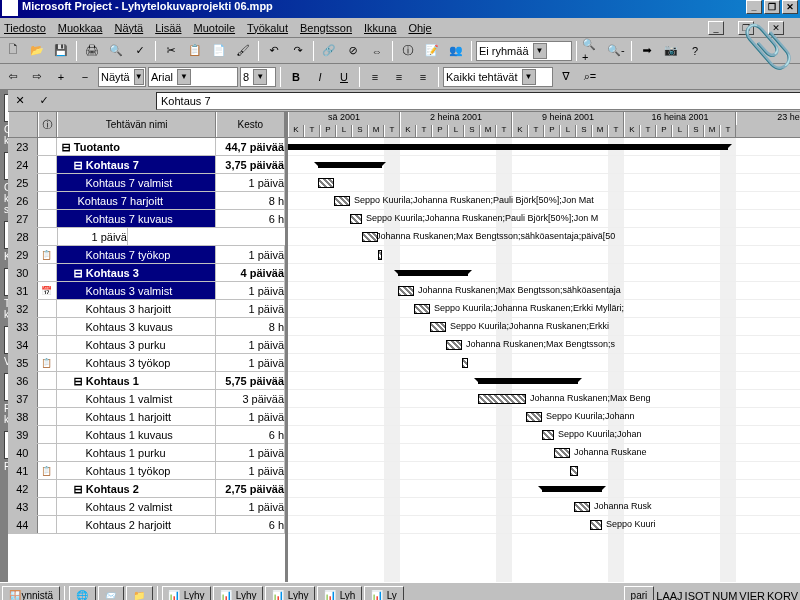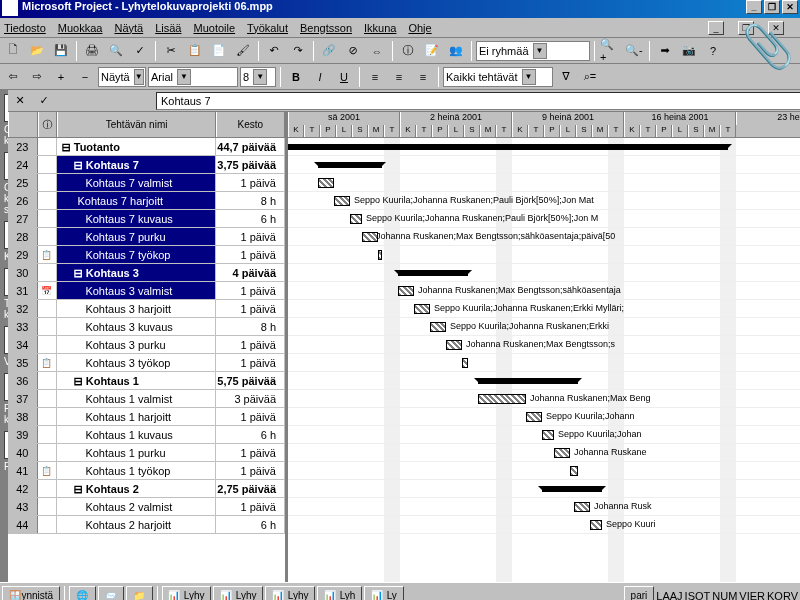--- a/index.html
+++ b/index.html
@@ -27,21 +27,21 @@
 .cellicon { width:16px; height:16px; margin:0 4px; }
 .gridwrap { display: flex; flex: 1; overflow: hidden; position: relative; }
 .leftgrid { width: 280px; border-right: 3px solid #808080; display: flex; flex-direction: column; }
 .gridhead { background: #c0c0c0; height: 26px; display: flex; border-bottom: 1px solid #808080; font-size: 10px; }
 .gh { border-right: 1px solid #808080; border-left:1px solid #fff; display:flex; align-items:center; justify-content:center; }
 .gridbody { flex: 1; overflow: hidden; }
 .row { height: 18px; display: flex; border-bottom: 1px solid #c0c0c0; font-size: 11px; }
 .rownum { width: 30px; background: #c0c0c0; border-right: 1px solid #808080; text-align: center; line-height: 18px; }
 .rowind { width: 20px; border-right: 1px solid #c0c0c0; text-align:center; line-height:18px; font-size:9px; }
 .rowname { width: 160px; border-right: 1px solid #c0c0c0; padding-left: 4px; line-height: 18px; overflow: hidden; white-space: nowrap; }
-.rowdur { width: 70px; text-align: right; padding-right: 8px; line-height: 18px; border-right: 1px solid #c0c0c0; }
+.rowdur { width: 70px; text-align: right; padding-right: 0; line-height: 18px; border-right: 1px solid #c0c0c0; }
 .sel { background: #000080; color: #fff; }
 .bold { font-weight: bold; }
 .rightgrid { flex: 1; display: flex; flex-direction: column; overflow: hidden; }
 .timehead { height: 26px; background: #c0c0c0; border-bottom: 1px solid #808080; display:flex; flex-direction:column; }
 .timetop { height: 13px; display:flex; font-size:9px; }
 .timebot { height: 13px; display:flex; font-size:8px; }
 .tc { border-right:1px solid #808080; border-left:1px solid #fff; text-align:center; overflow:hidden; white-space:nowrap; }
 .ganttbody { flex:1; position:relative; background: repeating-linear-gradient(90deg, #fff 0 96px, #f0f0f0 96px 112px); }
 .grow { height:18px; position:relative; border-bottom:1px solid #eee; }
 .bar { position:absolute; height:10px; top:4px; background: repeating-linear-gradient(45deg,#808080 0 2px,#fff 2px 4px); border:1px solid #000; }
@@ -99,21 +99,21 @@
   <div class="tbtn">↷</div>
   <div class="sep"></div>
   <div class="tbtn">🔗</div>
   <div class="tbtn">⊘</div>
   <div class="tbtn">⇔</div>
   <div class="sep"></div>
   <div class="tbtn">ⓘ</div>
   <div class="tbtn">📝</div>
   <div class="tbtn">👥</div>
   <div class="sep"></div>
-  <div class="combo" style="width:114px">
+  <div class="combo" style="width:96px">
       <span>Ei ryhmää</span>
       <span class="drop">▼</span>
     </div>
   <div class="sep"></div>
   <div class="tbtn">🔍+</div>
   <div class="tbtn">🔍-</div>
   <div class="sep"></div>
   <div class="tbtn">➡</div>
   <div class="tbtn">📷</div>
   <div class="tbtn">?</div>
@@ -229,21 +229,20 @@
             </div>
             <div class="row">
               <div class="rownum">27</div>
               <div class="rowind"></div>
               <div class="rowname sel " style="padding-left:28px">Kohtaus 7 kuvaus</div>
               <div class="rowdur ">6 h</div>
             </div>
             <div class="row">
               <div class="rownum">28</div>
               <div class="rowind"></div>
-              <div class="rowname sel " style="padding-left:28px">Kohtaus 7 purku</div>
               <div class="rowdur ">1 päivä</div>
             </div>
             <div class="row">
               <div class="rownum">29</div>
               <div class="rowind">📋</div>
               <div class="rowname sel " style="padding-left:28px">Kohtaus 7 työkop</div>
               <div class="rowdur ">1 päivä</div>
             </div>
             <div class="row">
               <div class="rownum">30</div>

